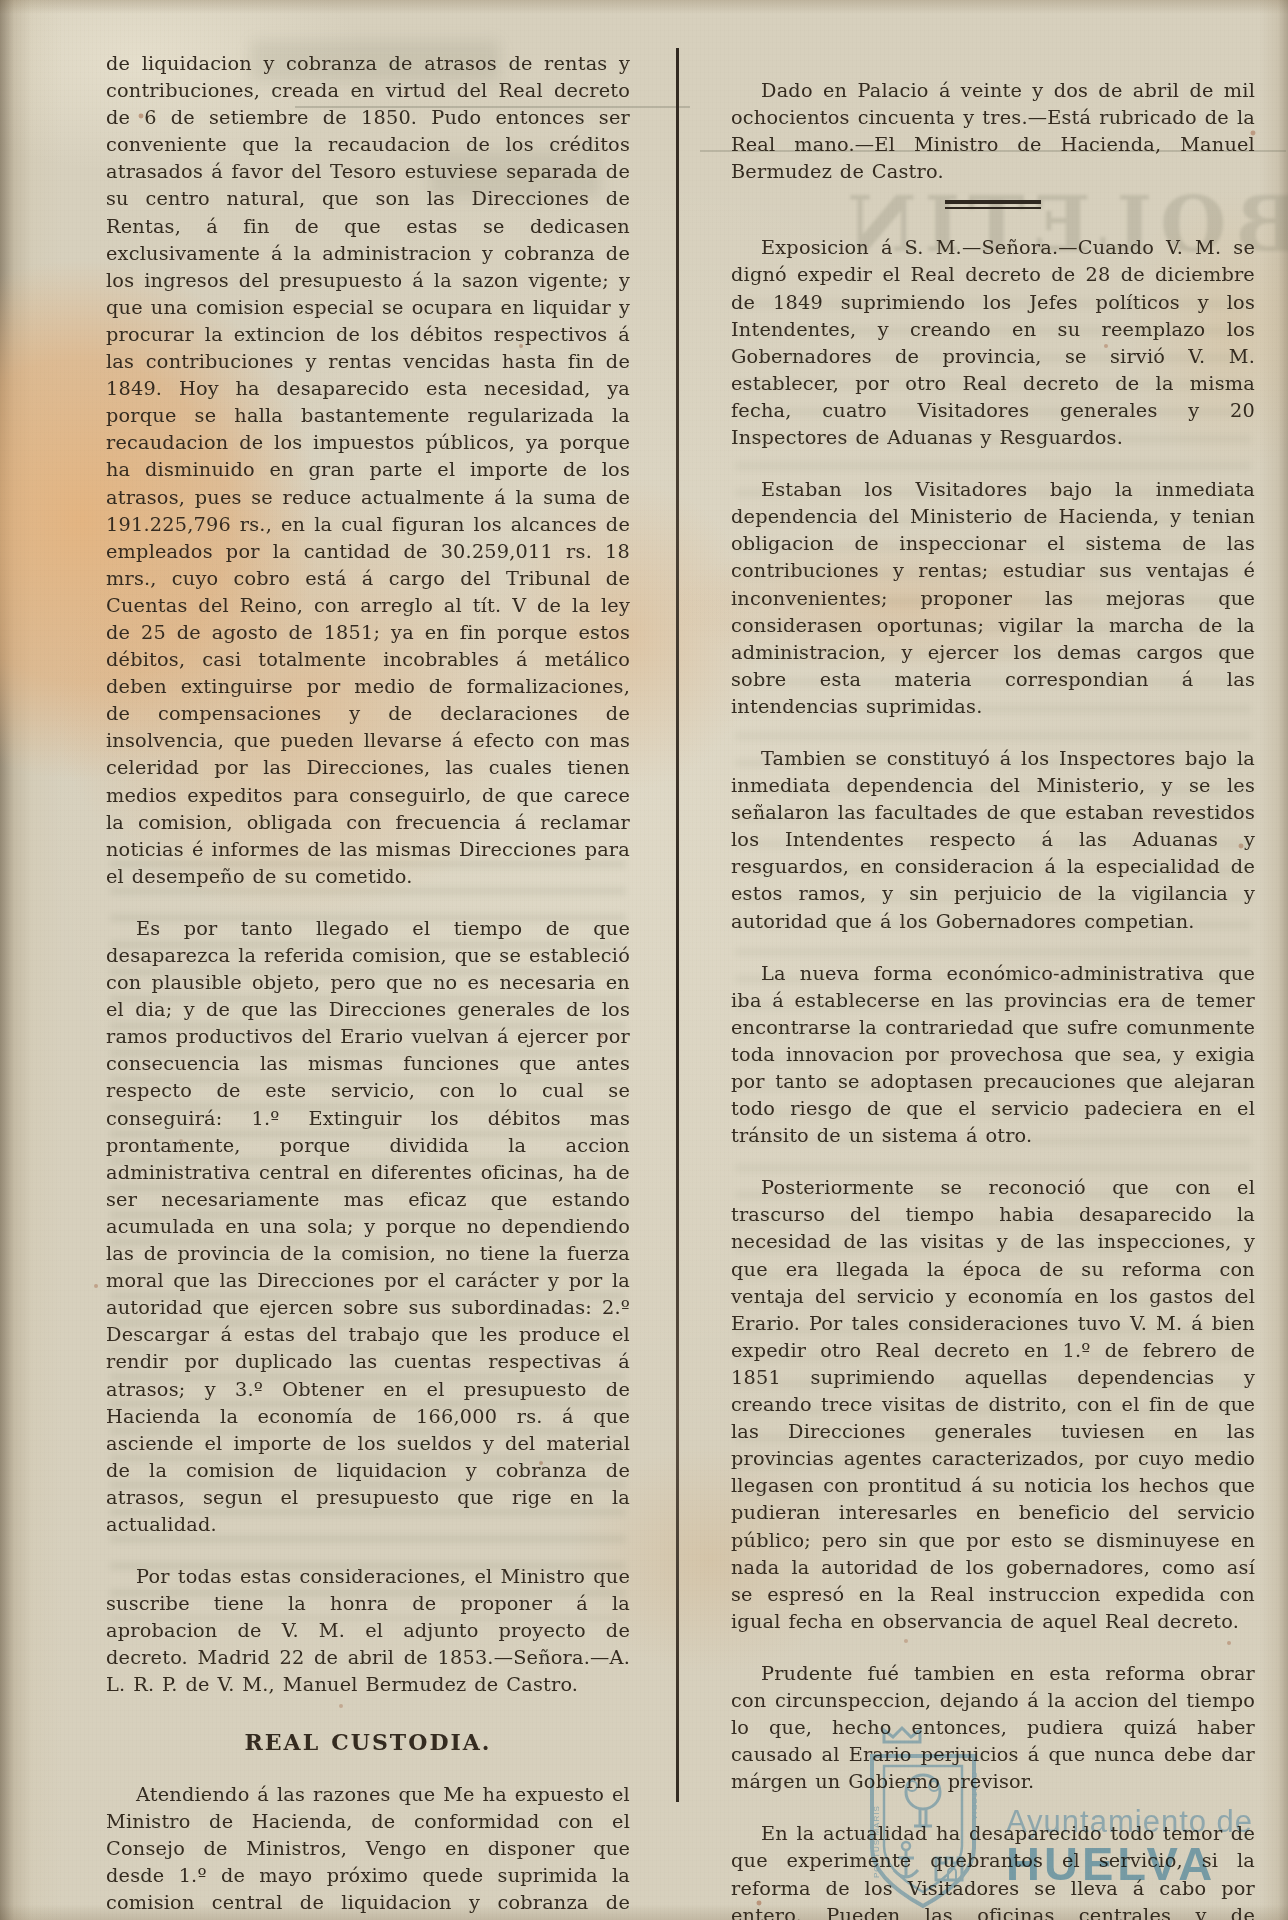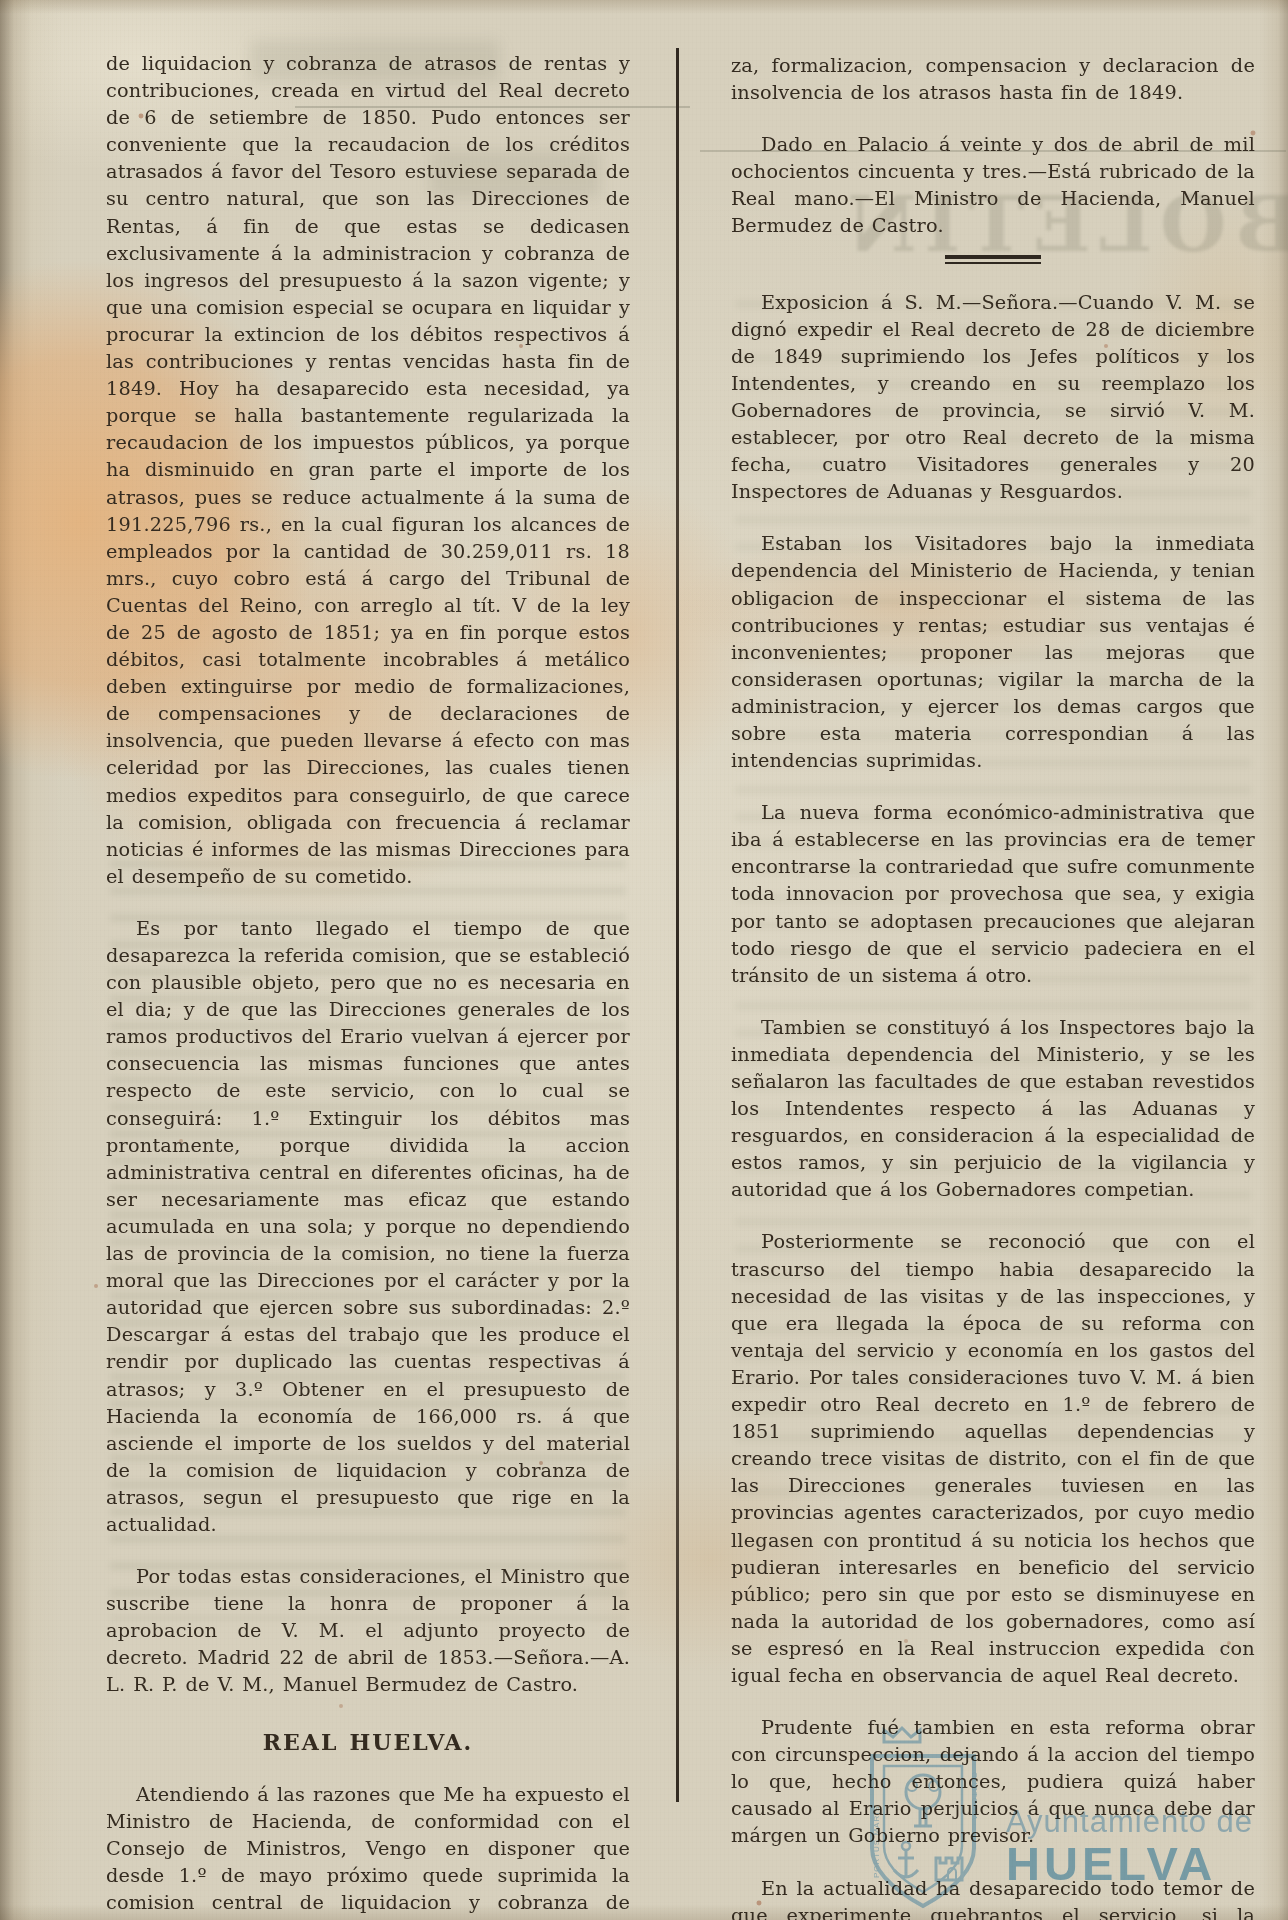--- a/index.html
+++ b/index.html
@@ -118,32 +118,31 @@
 <div class="ghost-rule-2"></div>
 <div class="ghost-lines ghost-lines-left"></div>
 <div class="ghost-lines ghost-lines-right"></div>
 
 <div class="v-rule"></div>
 
 <div class="col col-left">
   <p class="cont">de liquidacion y cobranza de atrasos de rentas y contribuciones, creada en virtud del Real decreto de 6 de setiembre de 1850. Pudo entonces ser conveniente que la recaudacion de los créditos atrasados á favor del Tesoro estuviese separada de su centro natural, que son las Direcciones de Rentas, á fin de que estas se dedicasen exclusivamente á la administracion y cobranza de los ingresos del presupuesto á la sazon vigente; y que una comision especial se ocupara en liquidar y procurar la extincion de los débitos respectivos á las contribuciones y rentas vencidas hasta fin de 1849. Hoy ha desaparecido esta necesidad, ya porque se halla bastantemente regularizada la recaudacion de los impuestos públicos, ya porque ha disminuido en gran parte el importe de los atrasos, pues se reduce actualmente á la suma de 191.225,796 rs., en la cual figuran los alcances de empleados por la cantidad de 30.259,011 rs. 18 mrs., cuyo cobro está á cargo del Tribunal de Cuentas del Reino, con arreglo al tít. V de la ley de 25 de agosto de 1851; ya en fin porque estos débitos, casi totalmente incobrables á metálico deben extinguirse por medio de formalizaciones, de compensaciones y de declaraciones de insolvencia, que pueden llevarse á efecto con mas celeridad por las Direcciones, las cuales tienen medios expeditos para conseguirlo, de que carece la comision, obligada con frecuencia á reclamar noticias é informes de las mismas Direcciones para el desempeño de su cometido.</p>
   <p class="norm">Es por tanto llegado el tiempo de que desaparezca la referida comision, que se estableció con plausible objeto, pero que no es necesaria en el dia; y de que las Direcciones generales de los ramos productivos del Erario vuelvan á ejercer por consecuencia las mismas funciones que antes respecto de este servicio, con lo cual se conseguirá: 1.º Extinguir los débitos mas prontamente, porque dividida la accion administrativa central en diferentes oficinas, ha de ser necesariamente mas eficaz que estando acumulada en una sola; y porque no dependiendo las de provincia de la comision, no tiene la fuerza moral que las Direcciones por el carácter y por la autoridad que ejercen sobre sus subordinadas: 2.º Descargar á estas del trabajo que les produce el rendir por duplicado las cuentas respectivas á atrasos; y 3.º Obtener en el presupuesto de Hacienda la economía de 166,000 rs. á que asciende el importe de los sueldos y del material de la comision de liquidacion y cobranza de atrasos, segun el presupuesto que rige en la actualidad.</p>
   <p class="norm">Por todas estas consideraciones, el Ministro que suscribe tiene la honra de proponer á la aprobacion de V. M. el adjunto proyecto de decreto. Madrid 22 de abril de 1853.—Señora.—A. L. R. P. de V. M., Manuel Bermudez de Castro.</p>
-  <div class="decree-heading">REAL HUELVA.</div>
+  <div class="decree-heading">REAL CUSTODIA.</div>
   <p class="norm">Atendiendo á las razones que Me ha expuesto el Ministro de Hacienda, de conformidad con el Consejo de Ministros, Vengo en disponer que desde 1.º de mayo próximo quede suprimida la comision central de liquidacion y cobranza de atrasos de rentas y contribuciones, y que las Direcciones de estas vuelvan á ejercer en los ramos de su respectivo cargo las funciones que les competian en la liquidacion, cobran-</p>
 </div>
 
 <div class="col col-right">
-  <p class="cont">za, formalizacion, compensacion y declaracion de insolvencia de los atrasos hasta fin de 1849.</p>
   <p class="norm">Dado en Palacio á veinte y dos de abril de mil ochocientos cincuenta y tres.—Está rubricado de la Real mano.—El Ministro de Hacienda, Manuel Bermudez de Castro.</p>
   <div class="section-divider"></div>
   <p class="norm">Exposicion á S. M.—Señora.—Cuando V. M. se dignó expedir el Real decreto de 28 de diciembre de 1849 suprimiendo los Jefes políticos y los Intendentes, y creando en su reemplazo los Gobernadores de provincia, se sirvió V. M. establecer, por otro Real decreto de la misma fecha, cuatro Visitadores generales y 20 Inspectores de Aduanas y Resguardos.</p>
   <p class="norm">Estaban los Visitadores bajo la inmediata dependencia del Ministerio de Hacienda, y tenian obligacion de inspeccionar el sistema de las contribuciones y rentas; estudiar sus ventajas é inconvenientes; proponer las mejoras que considerasen oportunas; vigilar la marcha de la administracion, y ejercer los demas cargos que sobre esta materia correspondian á las intendencias suprimidas.</p>
+  <p class="norm">Tambien se constituyó á los Inspectores bajo la inmediata dependencia del Ministerio, y se les señalaron las facultades de que estaban revestidos los Intendentes respecto á las Aduanas y resguardos, en consideracion á la especialidad de estos ramos, y sin perjuicio de la vigilancia y autoridad que á los Gobernadores competian.</p>
   <p class="norm">La nueva forma económico-administrativa que iba á establecerse en las provincias era de temer encontrarse la contrariedad que sufre comunmente toda innovacion por provechosa que sea, y exigia por tanto se adoptasen precauciones que alejaran todo riesgo de que el servicio padeciera en el tránsito de un sistema á otro.</p>
-  <p class="norm">Tambien se constituyó á los Inspectores bajo la inmediata dependencia del Ministerio, y se les señalaron las facultades de que estaban revestidos los Intendentes respecto á las Aduanas y resguardos, en consideracion á la especialidad de estos ramos, y sin perjuicio de la vigilancia y autoridad que á los Gobernadores competian.</p>
   <p class="norm">Posteriormente se reconoció que con el trascurso del tiempo habia desaparecido la necesidad de las visitas y de las inspecciones, y que era llegada la época de su reforma con ventaja del servicio y economía en los gastos del Erario. Por tales consideraciones tuvo V. M. á bien expedir otro Real decreto en 1.º de febrero de 1851 suprimiendo aquellas dependencias y creando trece visitas de distrito, con el fin de que las Direcciones generales tuviesen en las provincias agentes caracterizados, por cuyo medio llegasen con prontitud á su noticia los hechos que pudieran interesarles en beneficio del servicio público; pero sin que por esto se disminuyese en nada la autoridad de los gobernadores, como así se espresó en la Real instruccion expedida con igual fecha en observancia de aquel Real decreto.</p>
   <p class="norm">Prudente fué tambien en esta reforma obrar con circunspeccion, dejando á la accion del tiempo lo que, hecho entonces, pudiera quizá haber causado al Erario perjuicios á que nunca debe dar márgen un Gobierno previsor.</p>
   <p class="norm">En la actualidad ha desaparecido todo temor de que experimente quebrantos el servicio, si la reforma de los Visitadores se lleva á cabo por entero. Pueden las oficinas centrales y de provincia desempeñar puntual y holgadamente sus obligaciones sin el auxilio de los Visitadores, obteniéndose en la accion</p>
 </div>
 
 <div class="watermark">
   <svg class="wm-shield" width="126" height="200" viewBox="0 0 126 200">
     <g stroke="#9ec8e6" fill="none" stroke-width="4" opacity="0.9">
 
       <path d="M24,22 l0,-12 l9,7 l9,-9 l9,9 l9,-7 l0,12 z" stroke-width="3"></path>

